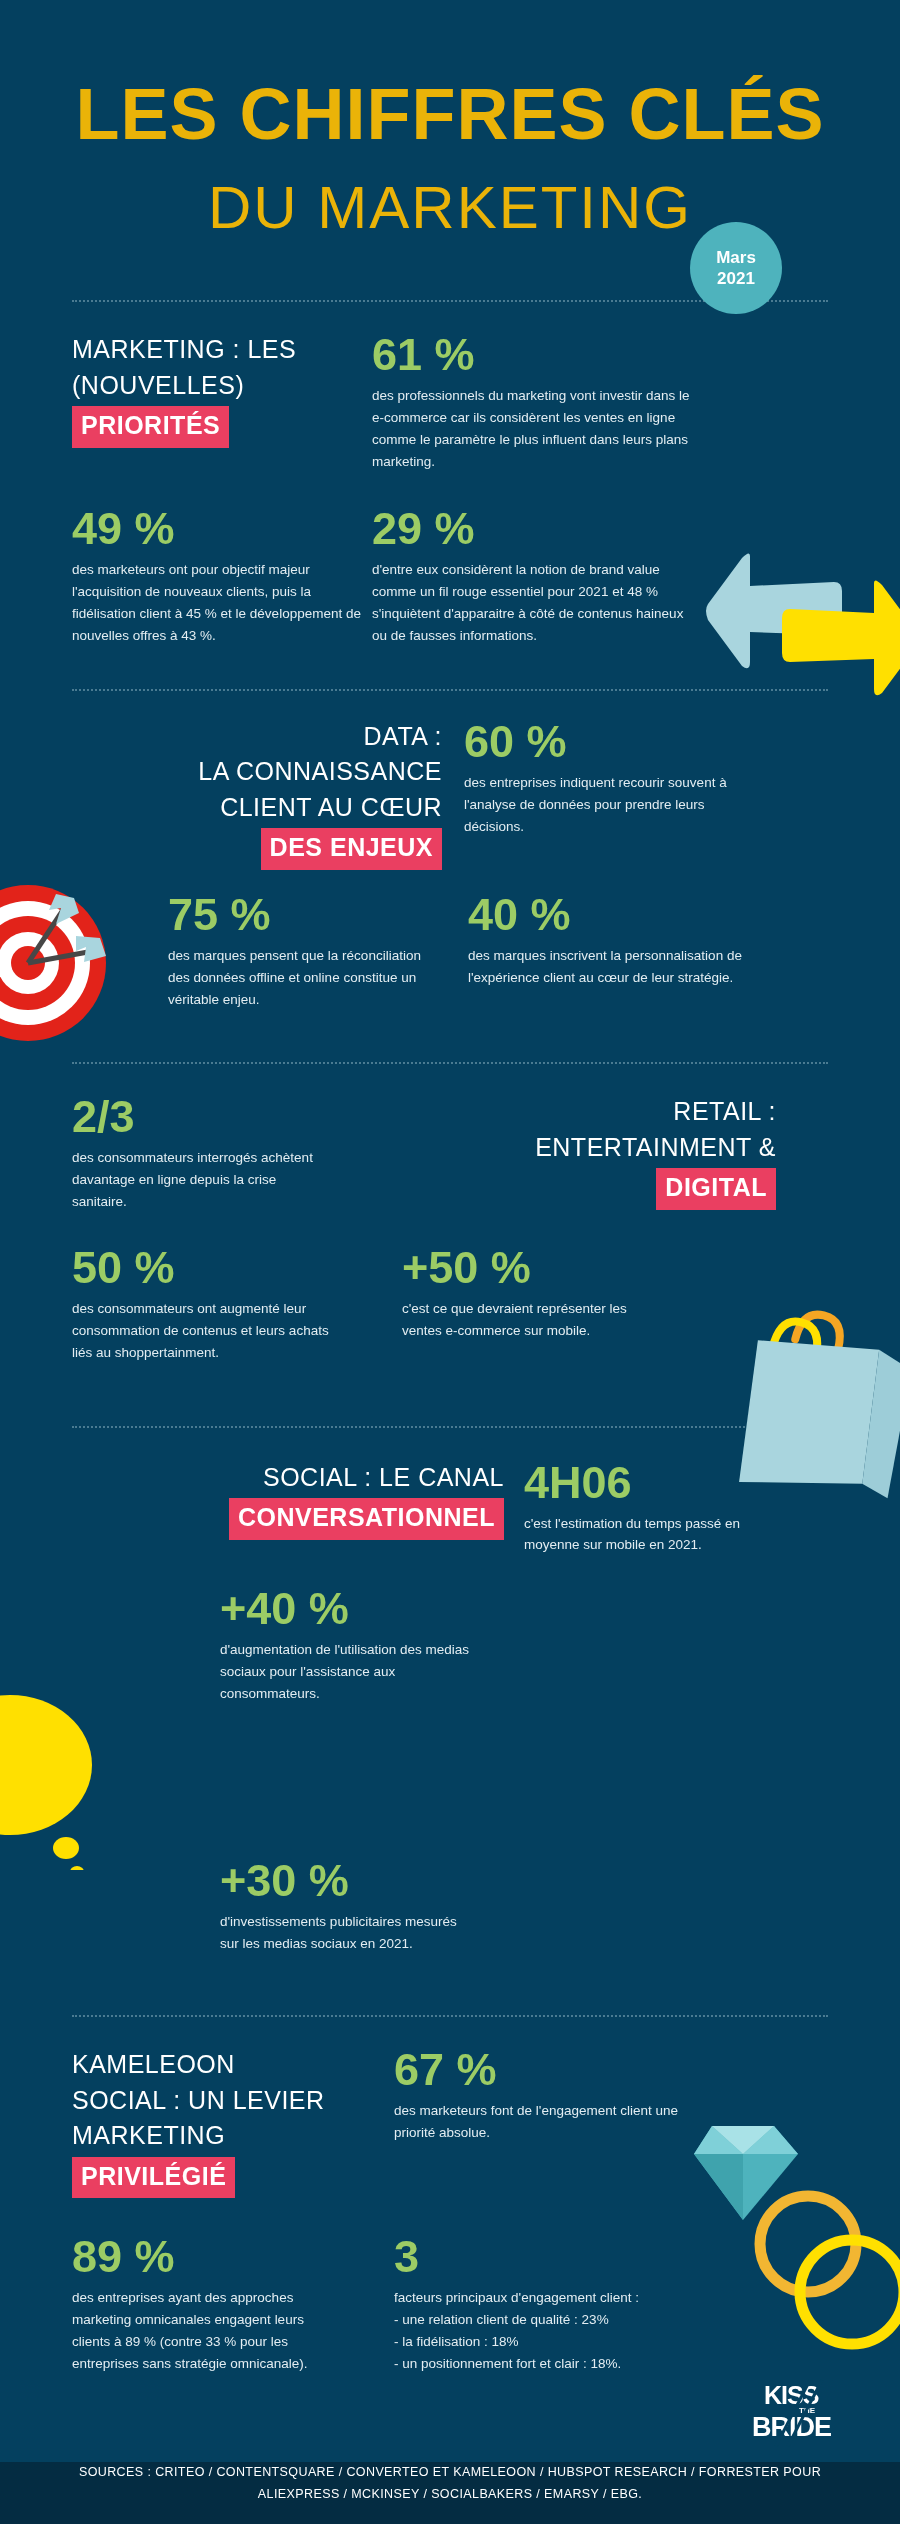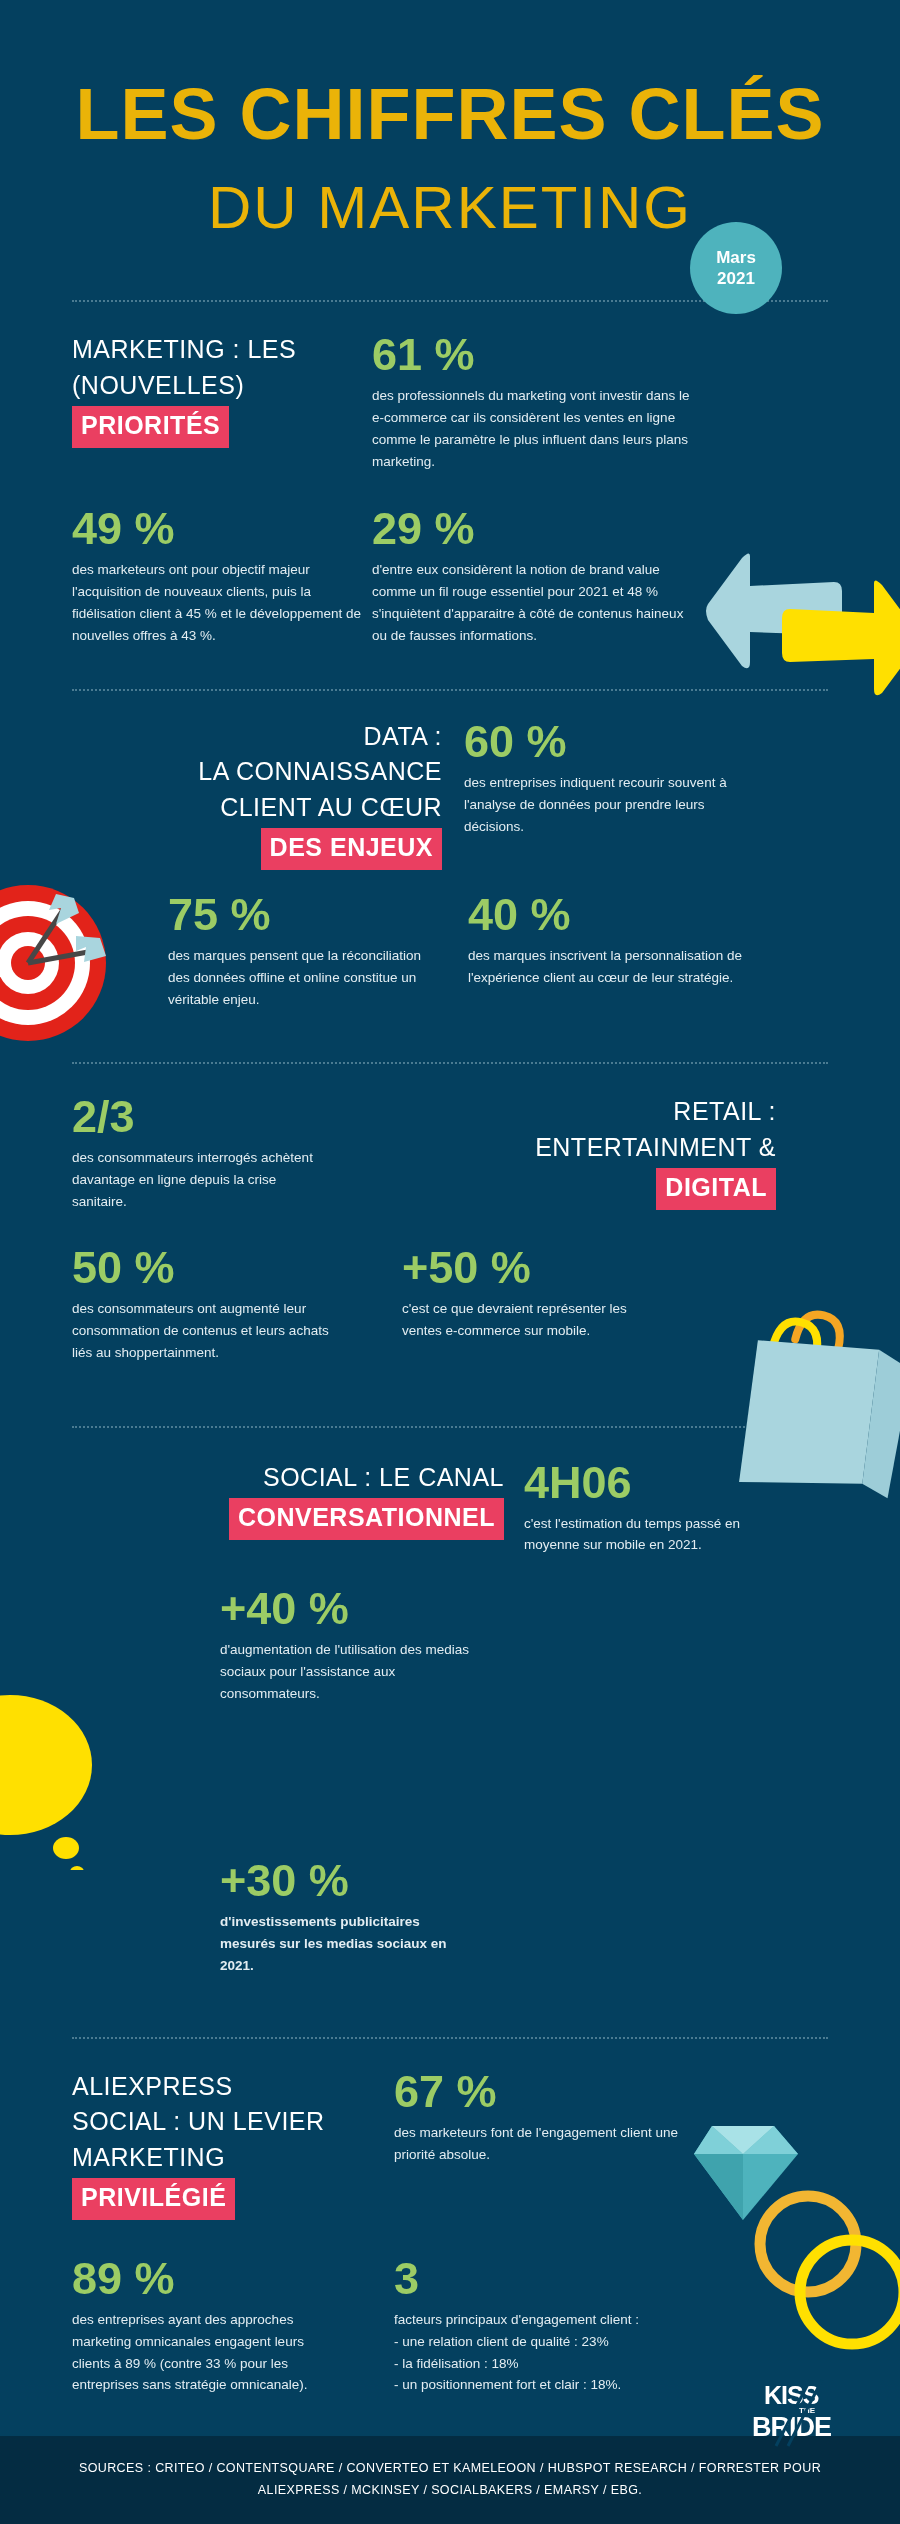--- a/index.html
+++ b/index.html
@@ -71,23 +71,23 @@
   .stat-txt {
     color:#e3edf2; font-size:13.5px; line-height:1.62;
     font-weight:400; max-width:300px;
   }
   .stat-txt.wide { max-width:330px; }
   .stat-block { position:relative; z-index:3; }
 
   
   .footer {
     position:absolute; left:0; bottom:0;
-    width:900px; height:88px;
+    width:900px; height:62px;
     background:#042c42;
-    display:flex; align-items:center; justify-content:center;
+    display:flex; align-items:flex-start; justify-content:center;
     text-align:center;
   }
   .footer-text {
     color:#ffffff; font-size:12.5px; line-height:1.75;
     letter-spacing:.4px; max-width:790px;
   }
   .logo {
     position:absolute; right:60px; bottom:74px;
     width:96px; height:74px; z-index:6;
   }
@@ -260,32 +260,32 @@
       </div>
     </div>
 
     <div class="row" style="margin-top:30px; padding-left:148px;flex-direction:column;">
       <div class="col stat-block" style="flex:0 0 272px;">
         <div class="stat-num">+40 %</div>
         <div class="stat-txt" style="max-width:250px;">d'augmentation de l'utilisation des medias sociaux pour l'assistance aux consommateurs.</div>
       </div>
       <div class="col stat-block">
         <div class="stat-num">+30 %</div>
-        <div class="stat-txt" style="max-width:250px;font-weight:bold;">d'investissements publicitaires mesurés sur les medias sociaux en 2021.</div>
+        <div class="stat-txt" style="max-width:250px;">d'investissements publicitaires mesurés sur les medias sociaux en 2021.</div>
       </div>
     </div>
   </div>
 
   <div class="divider" style="margin-top:60px;"></div>
 
   <div class="section" style="padding-top:30px;">
     <div class="row">
       <div class="col" style="flex:0 0 310px;">
         <div class="heading">
-          <div>ALIEXPRESS</div>
+          <div>KAMELEOON</div>
           <div>SOCIAL : UN LEVIER</div>
           <div>MARKETING</div>
           <div><span class="hl">PRIVILÉGIÉ</span></div>
         </div>
       </div>
       <div class="col stat-block" style="padding-left:12px;">
         <div class="stat-num">67 %</div>
         <div class="stat-txt" style="max-width:290px;">des marketeurs font de l'engagement client une priorité absolue.</div>
       </div>
     </div>

